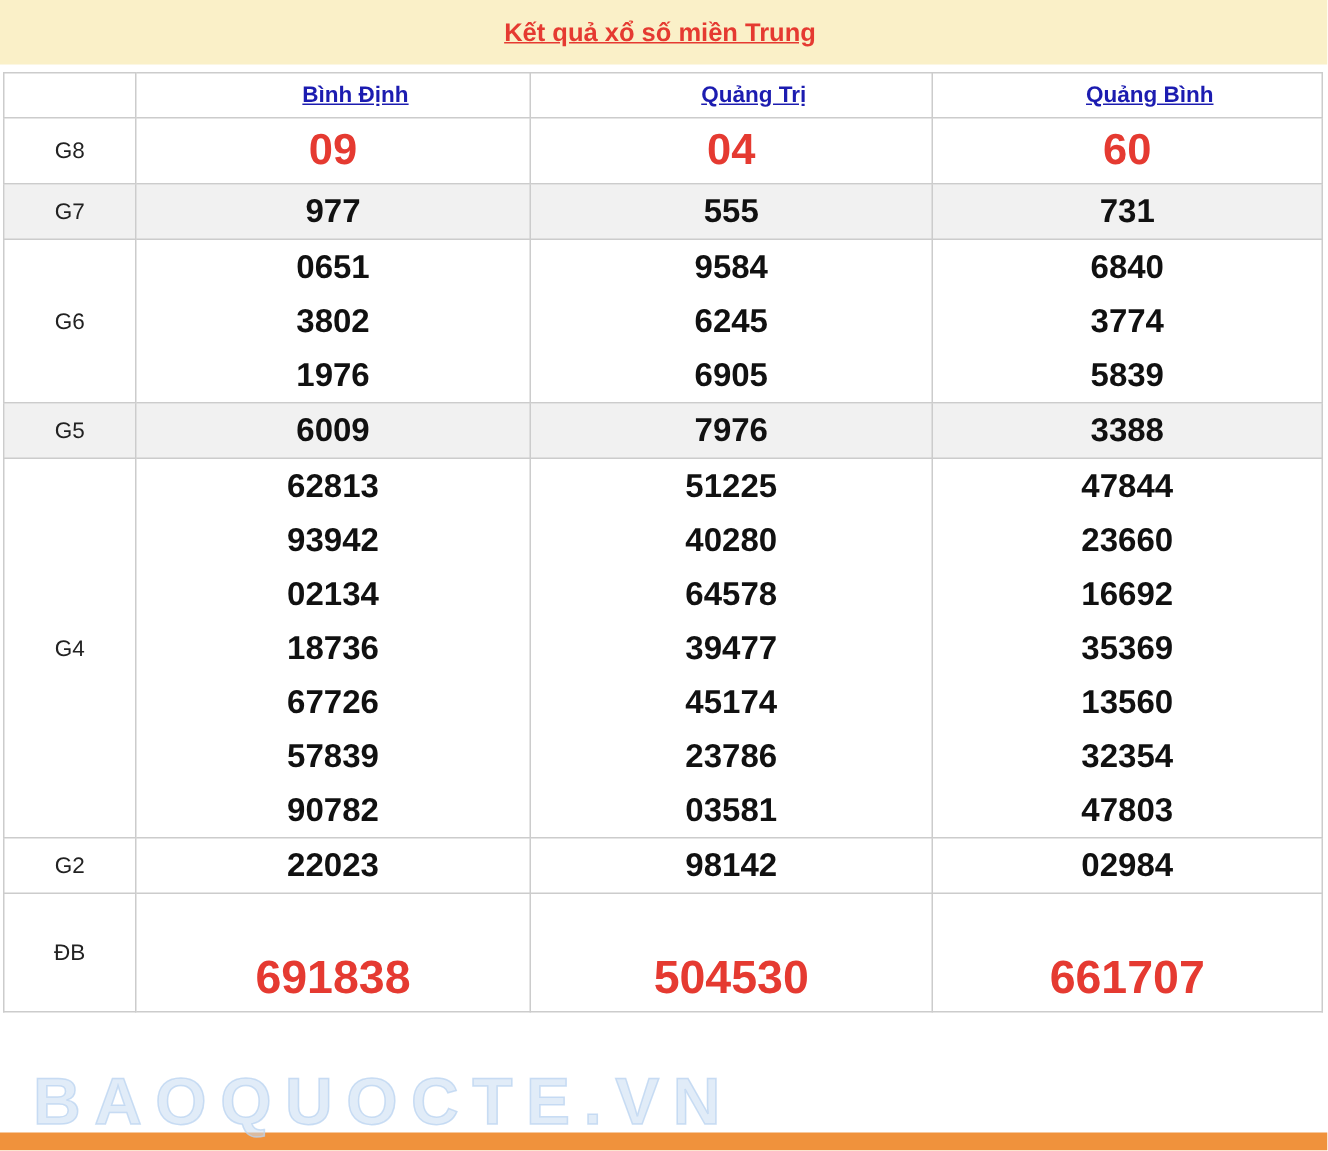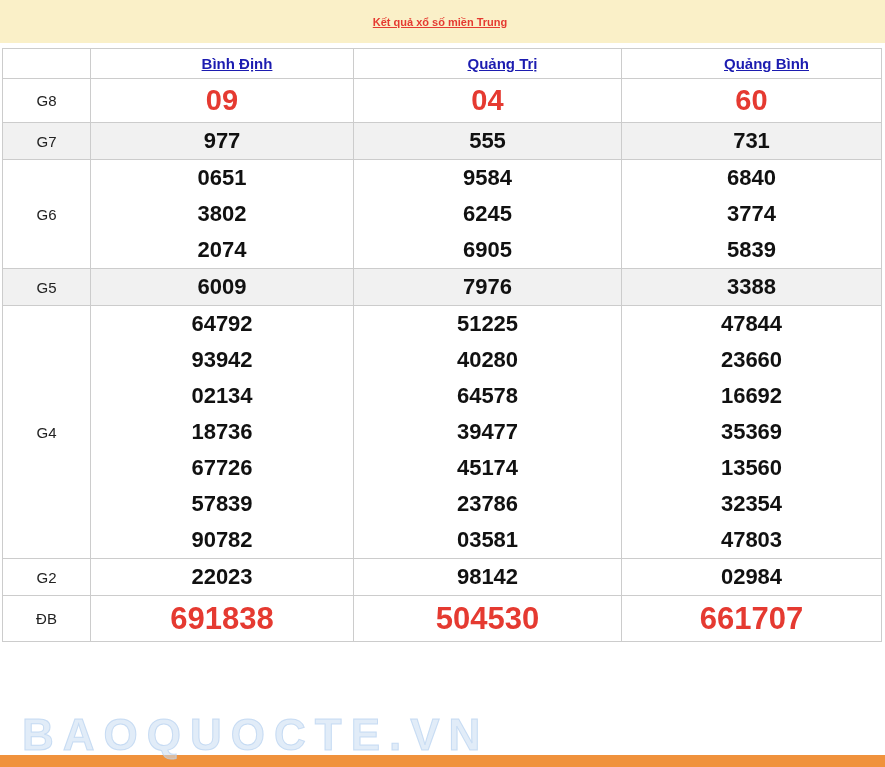--- a/index.html
+++ b/index.html
@@ -15,21 +15,21 @@
   html,body{width:885px;height:767px;overflow:hidden;}
   body{
     font-family:"Liberation Sans","DejaVu Sans",sans-serif;
     background:#ffffff;
     position:relative;
   }
   .top-banner{
     width:885px;height:43px;
     background:var(--cream);
     display:flex;align-items:center;justify-content:center;
-    font-size:11px;font-weight:bold;color:#000;
+    font-size:17px;font-weight:bold;color:#000;
   }
   .top-banner a.title-link{
     color:var(--red);
     text-decoration:underline;
     cursor:pointer;
     margin-right:5px;
   }
   table.results{
     border-collapse:collapse;
     table-layout:fixed;
@@ -69,21 +69,21 @@
     font-weight:bold;
     font-size:22px;
     color:var(--ink);
     line-height:36px;
   }
   tr.stripe td{background:var(--stripe);}
   tr.red-row .num{
     color:var(--red);
   }
   tr.r-g8 .num{font-size:29px;line-height:43px;}
-  tr.r-db .num{font-size:31px;line-height:45px;}
+  tr.r-db .num{font-size:31px;line-height:45px;margin-top:33px;}
   tr.r-g7 td,tr.r-g5 td,tr.r-g2 td,tr.r-g1 td{height:37px;}
   tr.r-g8 td{height:44px;}
   tr.r-db td{height:46px;}
   .watermark{
     position:absolute;
     left:22px;
     top:710px;
     font-size:44px;
     font-weight:bold;
     letter-spacing:9px;
@@ -151,21 +151,21 @@
         </td>
         <td class="vals">
           <div class="num">731</div>
         </td>
       </tr>
       <tr class="r-g6">
         <td class="label">G6</td>
         <td class="vals">
           <div class="num">0651</div>
           <div class="num">3802</div>
-          <div class="num">2074</div>
+          <div class="num">1976</div>
         </td>
         <td class="vals">
           <div class="num">9584</div>
           <div class="num">6245</div>
           <div class="num">6905</div>
         </td>
         <td class="vals">
           <div class="num">6840</div>
           <div class="num">3774</div>
           <div class="num">5839</div>
@@ -179,21 +179,21 @@
         <td class="vals">
           <div class="num">7976</div>
         </td>
         <td class="vals">
           <div class="num">3388</div>
         </td>
       </tr>
       <tr class="r-g4">
         <td class="label">G4</td>
         <td class="vals">
-          <div class="num">64792</div>
+          <div class="num">62813</div>
           <div class="num">93942</div>
           <div class="num">02134</div>
           <div class="num">18736</div>
           <div class="num">67726</div>
           <div class="num">57839</div>
           <div class="num">90782</div>
         </td>
         <td class="vals">
           <div class="num">51225</div>
           <div class="num">40280</div>

